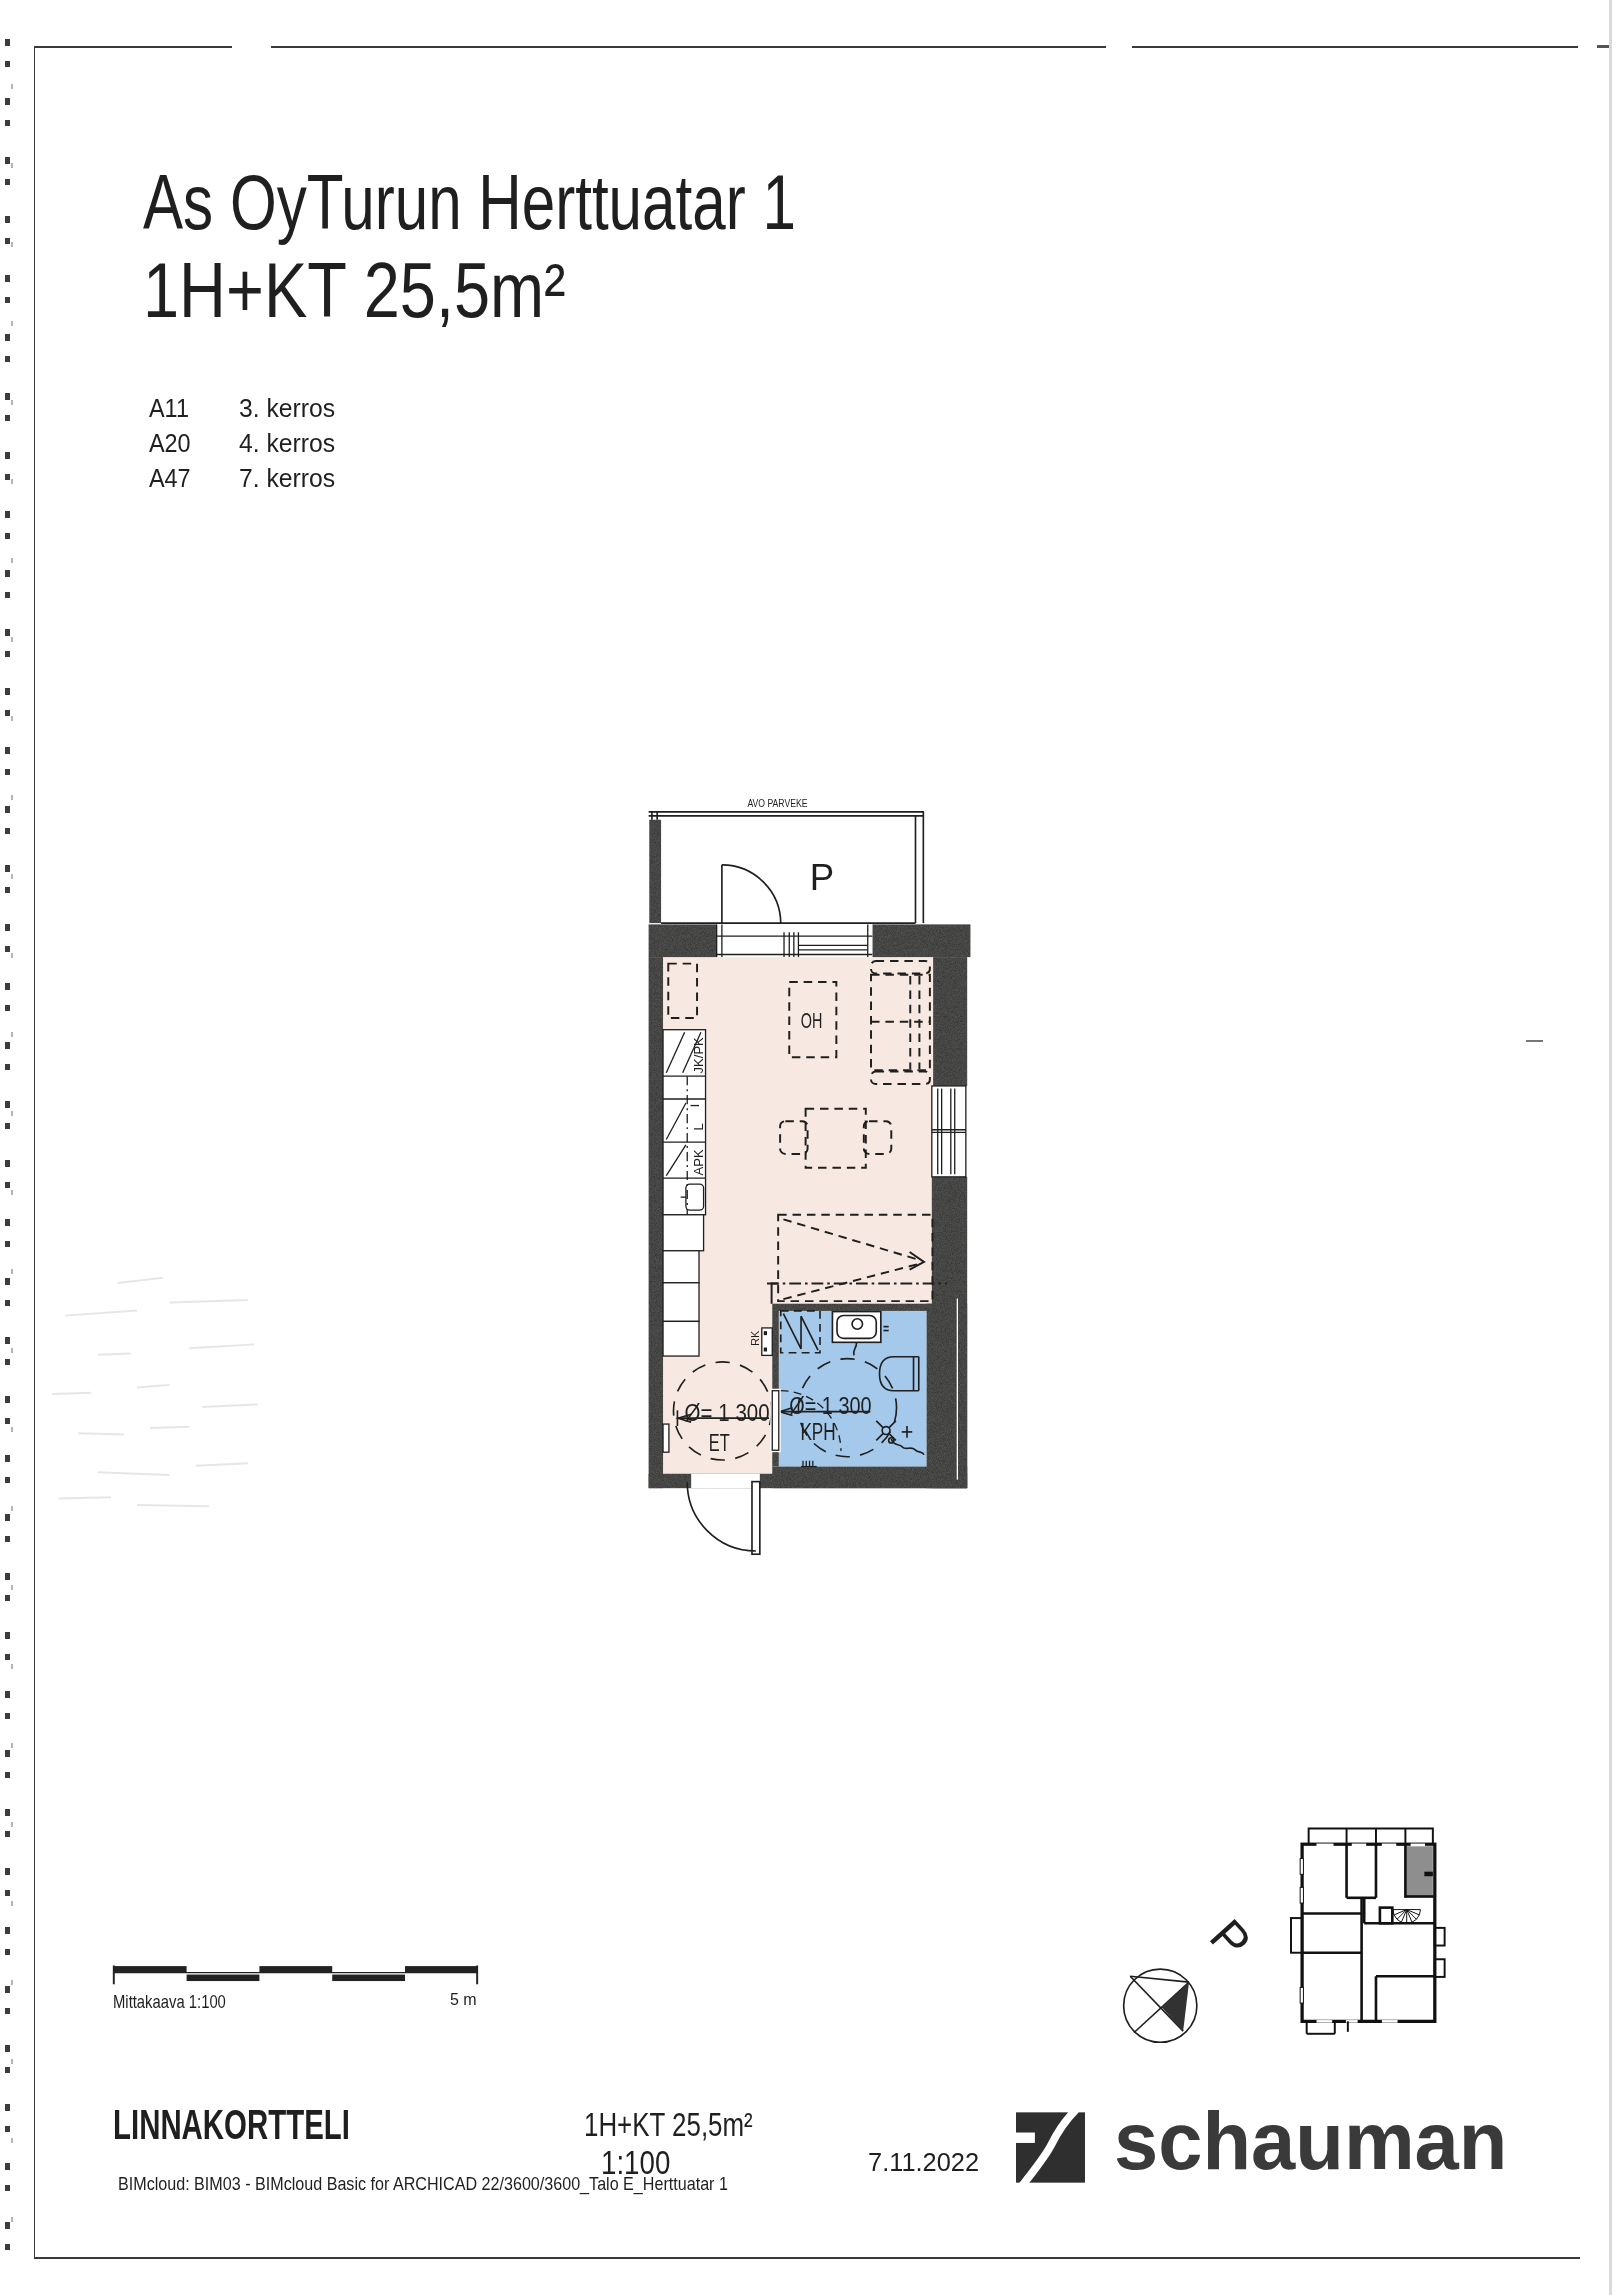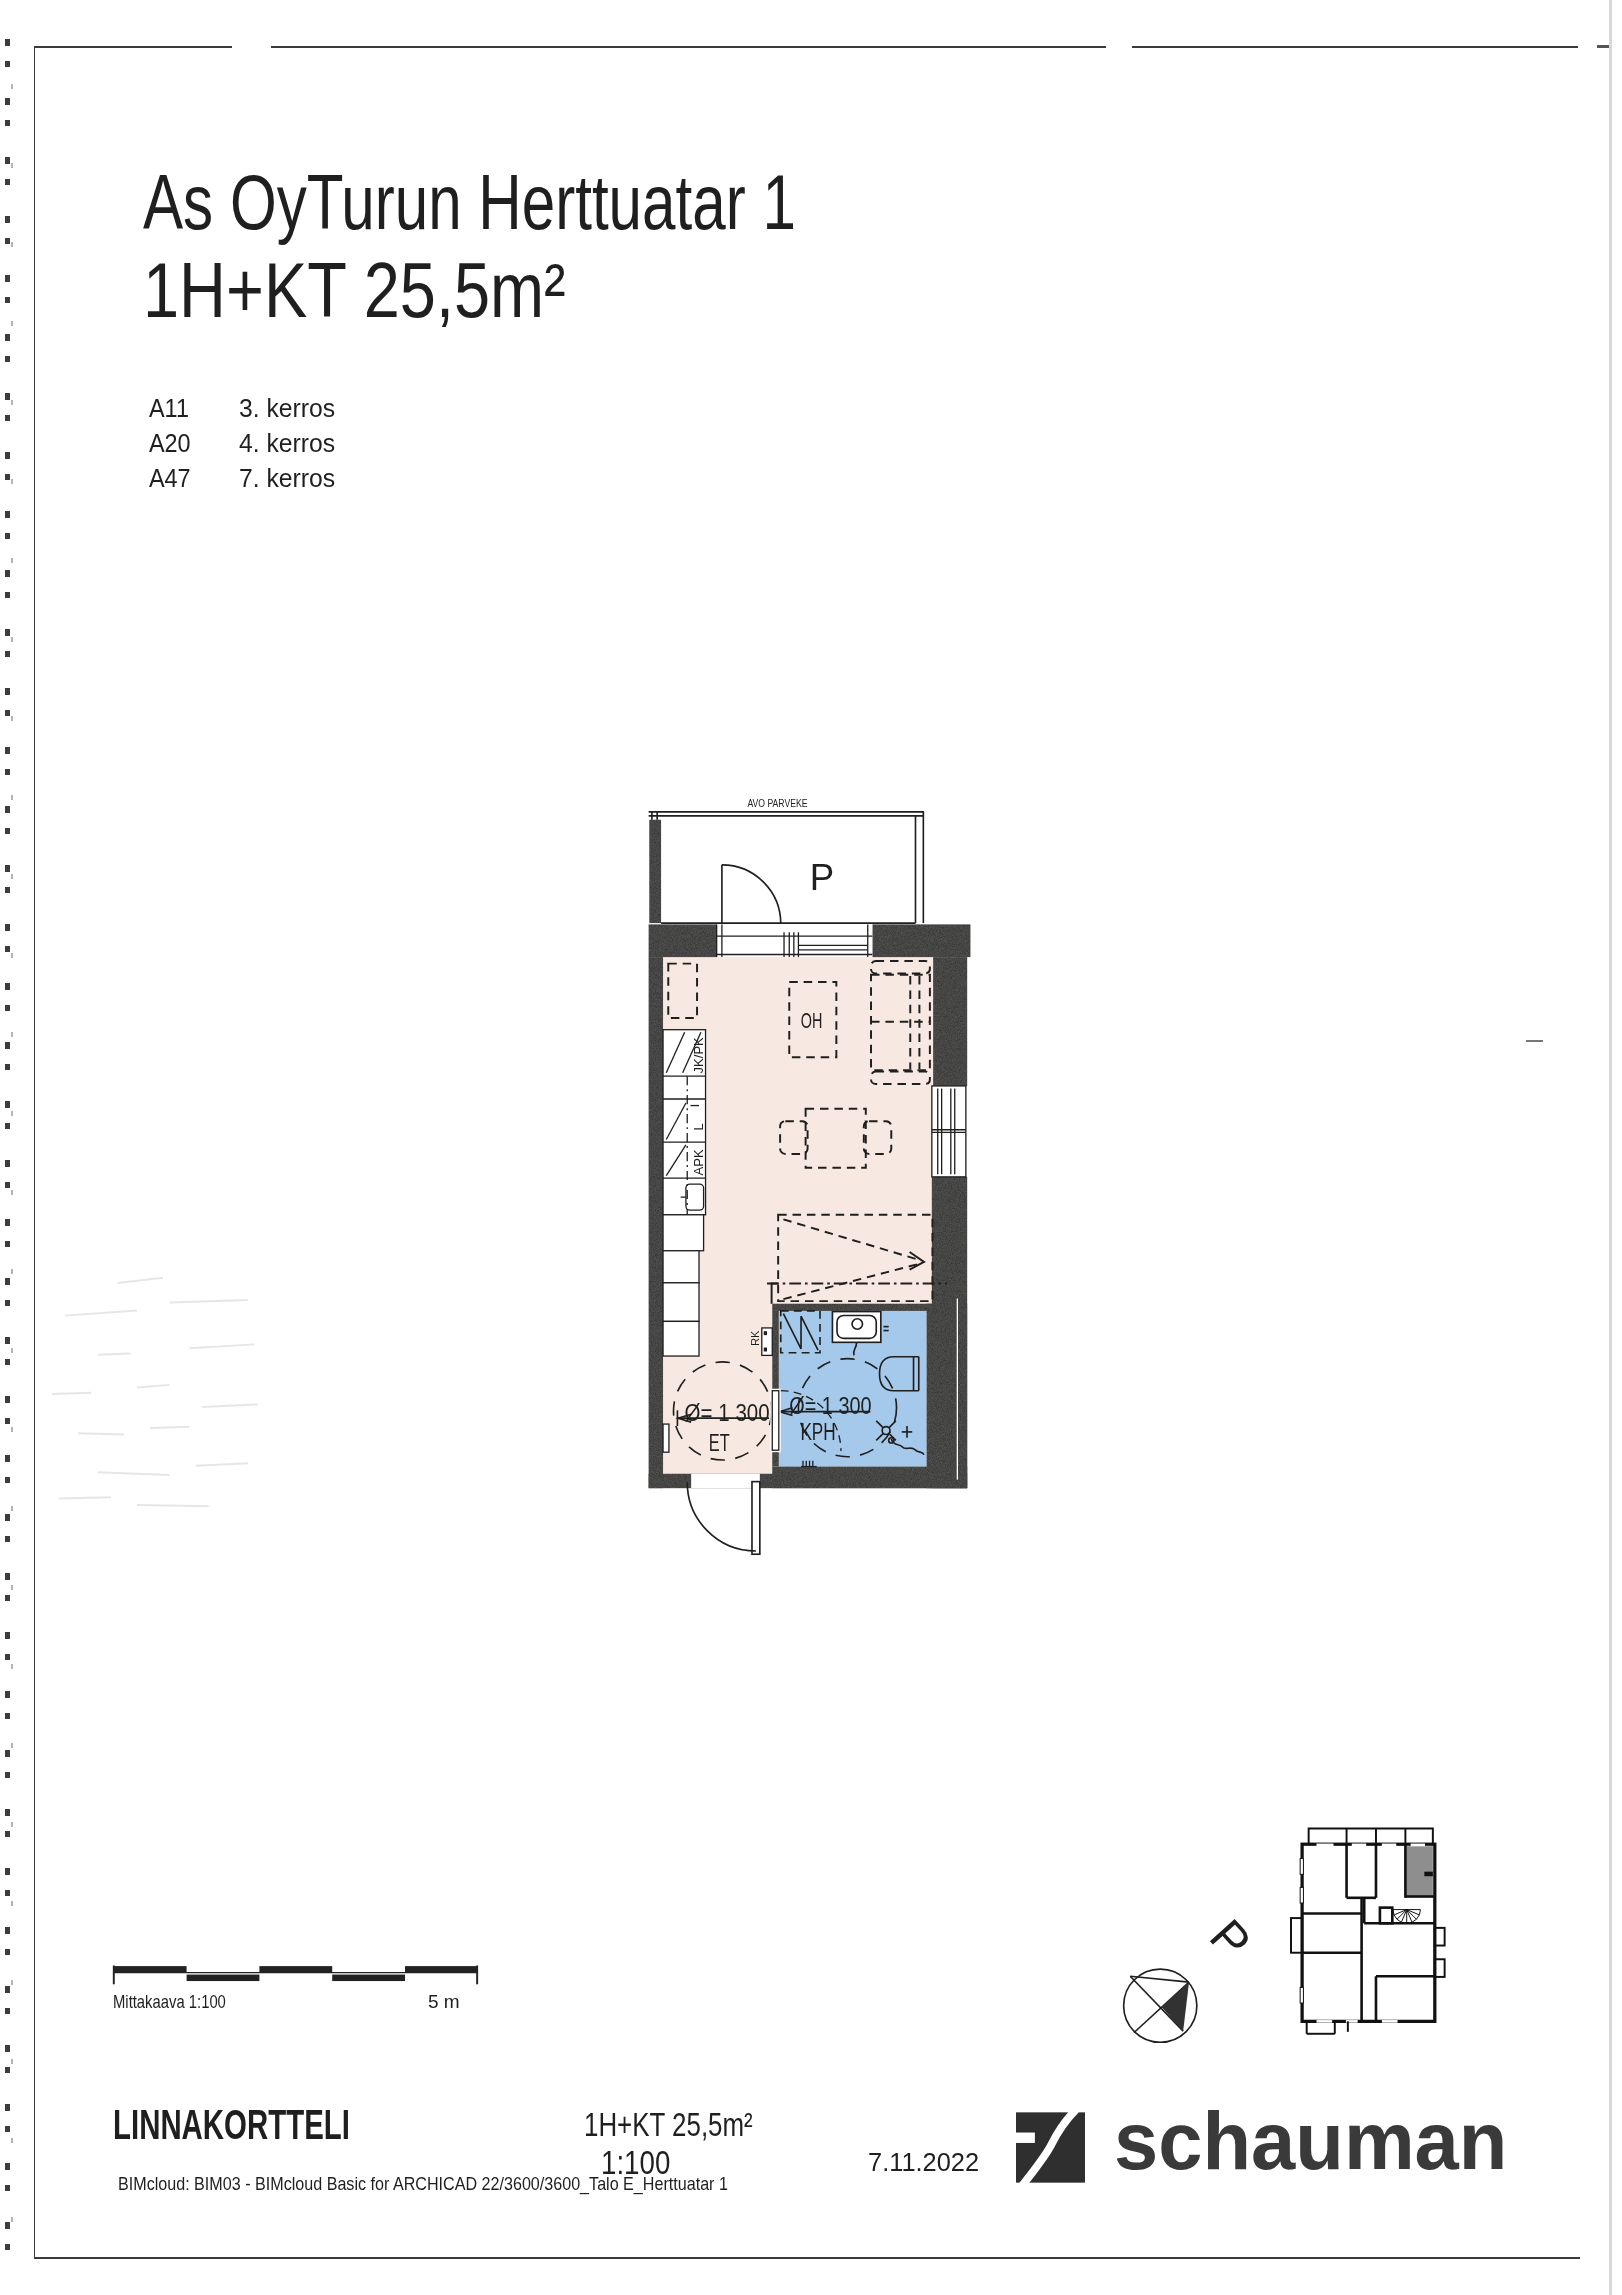--- a/index.html
+++ b/index.html
@@ -250,21 +250,21 @@
 <rect x="172" y="3004" width="112" height="10"></rect>
 <rect x="284" y="3017" width="112" height="10"></rect>
 <rect x="396" y="3004" width="112" height="10"></rect>
 <rect x="508" y="3017" width="112" height="10"></rect>
 <rect x="620" y="3004" width="111" height="10"></rect>
 </g>
 <line x1="172" y1="3014" x2="731" y2="3014" stroke="#222" stroke-width="2"></line>
 </svg>
 </div>
 <div class="abs" style="left:113px;top:1992px;font-size:19px;transform:scaleX(0.78);">Mittakaava 1:100</div>
-<div class="abs" style="left:428px;top:1992px;font-size:19px;">5 m</div>
+<div class="abs" style="left:450px;top:1992px;font-size:16px;">5 m</div>
 
 <div class="abs" style="left:1106px;top:1806px;">
 <svg width="353" height="249" viewBox="1690 2760 540 380">
 <g id="keyplan">
 
 <g stroke="#111" stroke-width="3" fill="none">
 <polyline points="2000,2816 2000,2794 2190,2794 2190,2816"></polyline>
 <line x1="2058" y1="2794" x2="2058" y2="2816"></line>
 <line x1="2103" y1="2794" x2="2103" y2="2816"></line>
 <line x1="2148" y1="2794" x2="2148" y2="2816"></line>

